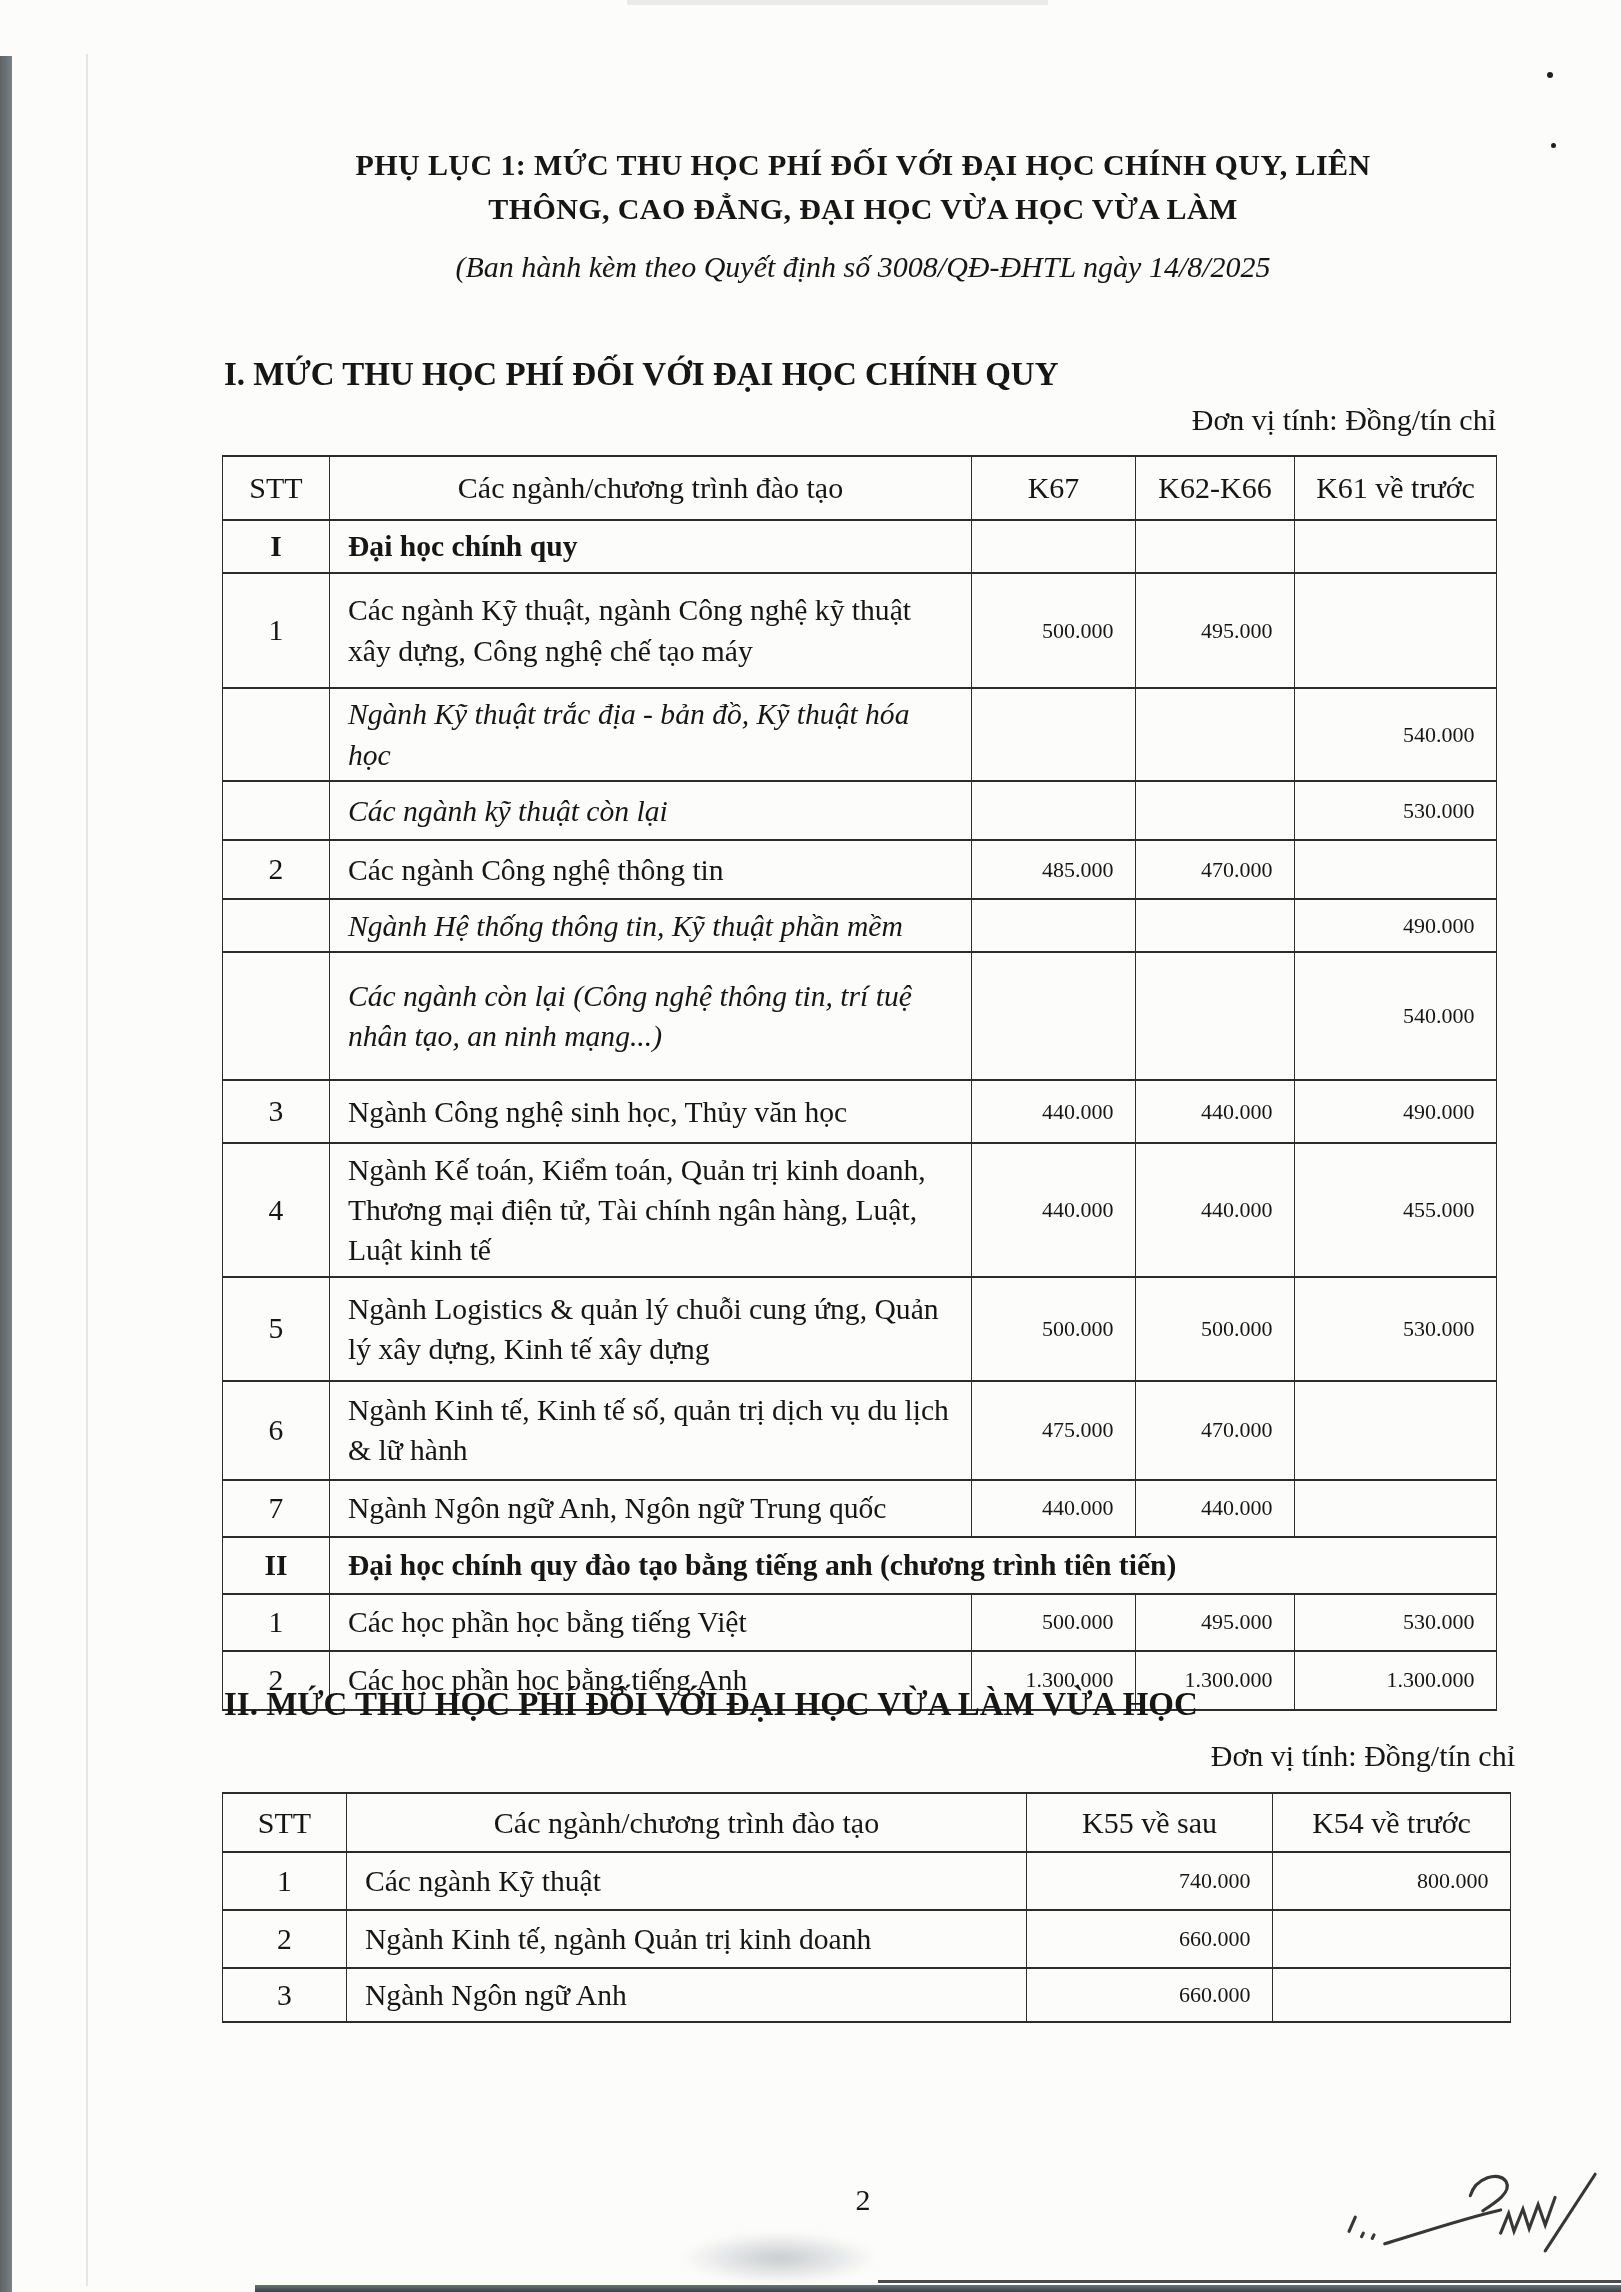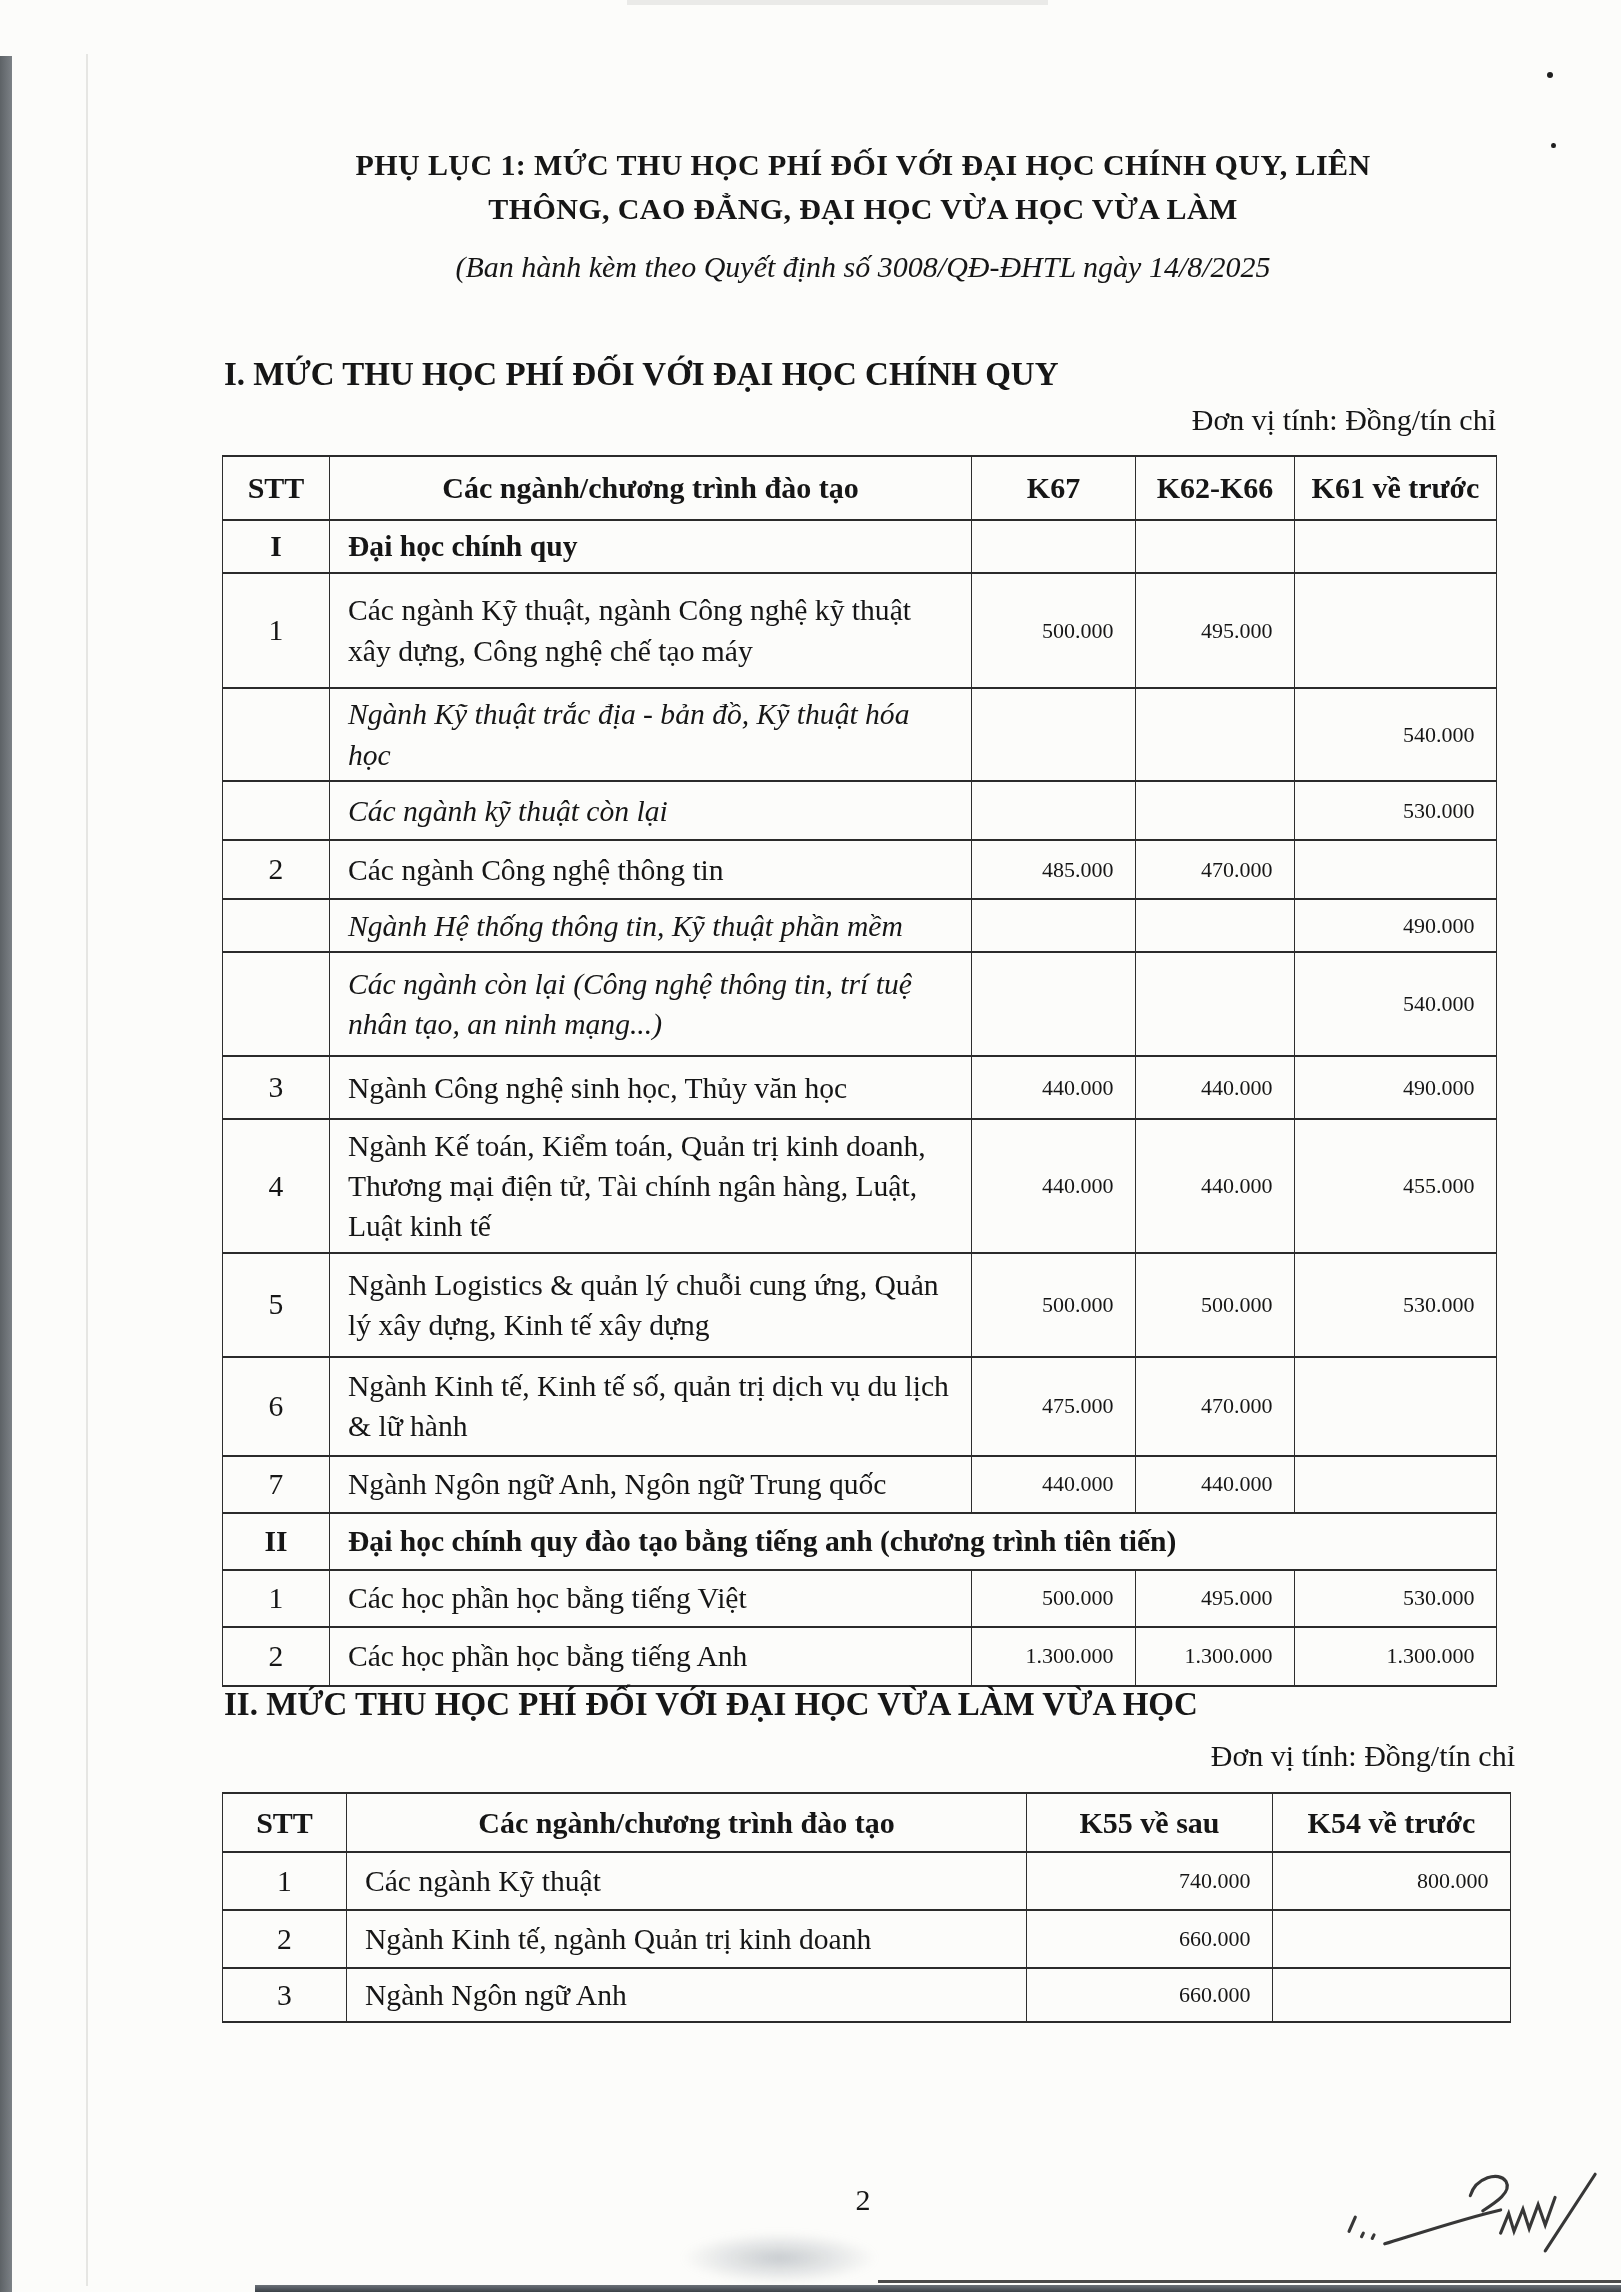--- a/index.html
+++ b/index.html
@@ -44,21 +44,21 @@
   .u2 { left:806px; top:1739px; width:709px; }
   .page-number { position:absolute; left:222px; top:2183px; width:1282px; text-align:center; font-size:30px; }
 
   
   table { border-collapse:collapse; table-layout:fixed; position:absolute; background:transparent; }
   .t1 { left:222px; top:455px; width:1274px; }
   .t2 { left:222px; top:1792px; width:1288px; }
   th, td { border-left:1.8px solid #2e2e2e; border-right:1.8px solid #2e2e2e;
     border-top:2.7px solid #2b2b2b; border-bottom:2.7px solid #2b2b2b;
     font-size:29.6px; vertical-align:middle; overflow:hidden; }
-  th { font-weight:bold; font-size:30px; text-align:center; padding:0 5.4px; }
+  th { font-weight:normal; font-size:30px; text-align:center; padding:0 5.4px; }
   .cell-stt { text-align:center; font-size:29.6px; }
   .cell-name { text-align:left; padding:5.4px 12.5px 5.4px 18px; line-height:1.36; }
   .cell-num { text-align:right; padding-right:21.5px; font-size:22px; white-space:nowrap; }
   tr.sec td { font-weight:bold; }
   tr.it td.cell-name { font-style:italic; }
 
   
   .signature { position:absolute; left:1334px; top:2160px; width:278px; height:107px; }
   .signature path { fill:none; stroke:#1b1b1b; stroke-width:3.5; stroke-linecap:round; opacity:.88; }
 </style>
@@ -136,21 +136,21 @@
       <td class="cell-num">470.000</td>
       <td class="cell-num"></td>
     </tr>
     <tr class="it" style="height:44px">
       <td class="cell-stt"></td>
       <td class="cell-name">Ngành Hệ thống thông tin, Kỹ thuật phần mềm</td>
       <td class="cell-num"></td>
       <td class="cell-num"></td>
       <td class="cell-num">490.000</td>
     </tr>
-    <tr class="it" style="height:104px">
+    <tr class="it" style="height:128px">
       <td class="cell-stt"></td>
       <td class="cell-name">Các ngành còn lại (Công nghệ thông tin, trí tuệ nhân tạo, an ninh mạng...)</td>
       <td class="cell-num"></td>
       <td class="cell-num"></td>
       <td class="cell-num">540.000</td>
     </tr>
     <tr style="height:63px">
       <td class="cell-stt">3</td>
       <td class="cell-name">Ngành Công nghệ sinh học, Thủy văn học</td>
       <td class="cell-num">440.000</td>

